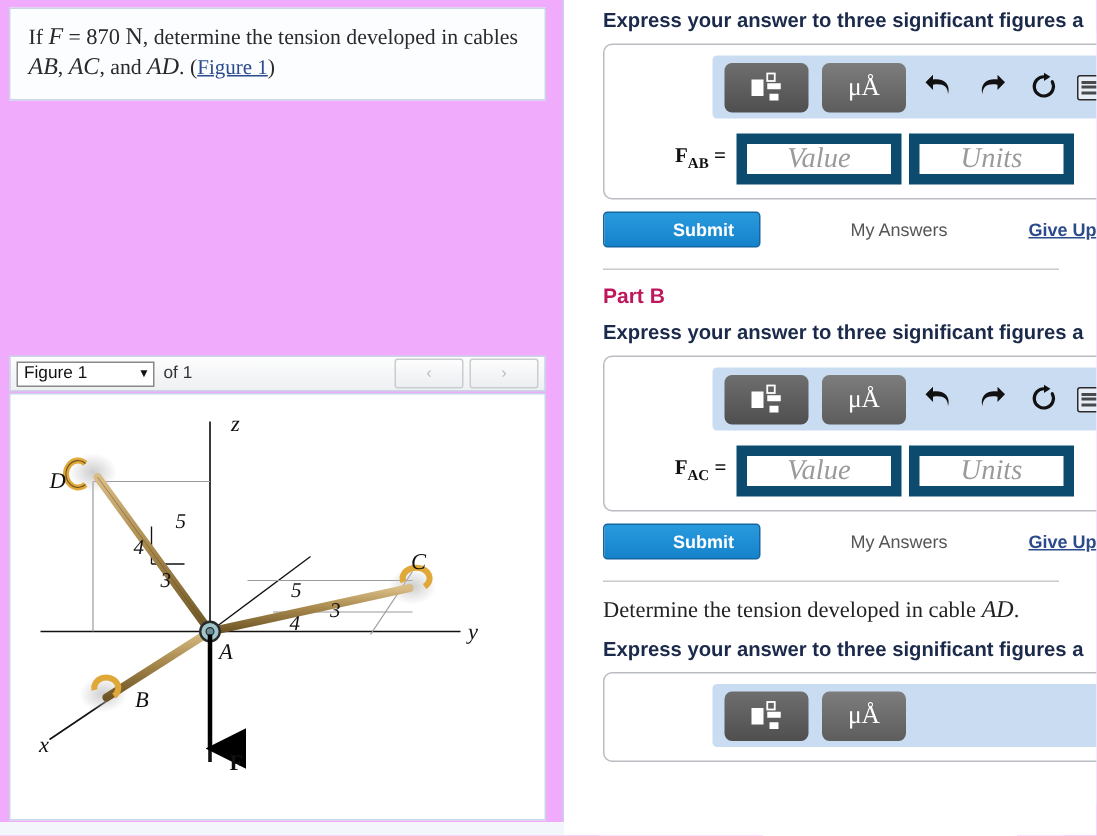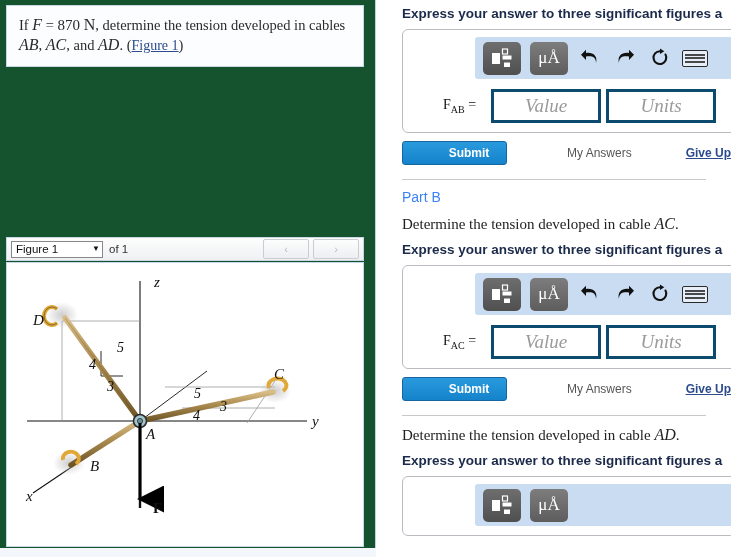--- a/index.html
+++ b/index.html
@@ -7,21 +7,21 @@
     width:731px;height:557px;overflow:hidden;
     background:#ffffff;
     font-family:"Liberation Sans", sans-serif;
     font-size:13px;color:#222;
   }
   .page{position:relative;width:731px;height:557px;}
 
   
   .left-panel{
     position:absolute;left:0;top:0;width:376px;height:557px;
-    background:#14532d;
+    background:#f0abfc;
     border-right:1px solid #c3d2e5;
     box-sizing:border-box;
   }
   .problem-box{
     position:absolute;left:6px;top:5px;width:358px;
     background:#fbfdff;
     border:1px solid #c9d6e6;
     box-sizing:border-box;
     padding:9px 12px 11px 12px;
   }
@@ -85,65 +85,65 @@
     border:1px solid #b9bcc0;border-radius:6px;
     background:#fff;box-sizing:border-box;
     padding:7px 0 9px 0;
   }
   .mathbar{
     margin-left:72px;width:328px;height:42px;
     background:#cadcf2;border-radius:3px;
     display:flex;align-items:center;gap:9px;padding-left:8px;box-sizing:border-box;
   }
   .tool-gray{
-    width:38px;height:33px;border-radius:5px;
+    width:56px;height:33px;border-radius:5px;
     background:linear-gradient(#6e6e6e,#4f4f4f);
     display:flex;align-items:center;justify-content:center;
     cursor:pointer;
   }
   .tool-gray.lighter{background:linear-gradient(#7d7d7d,#5d5d5d);}
   .tool-ua{color:#fff;font-family:"Liberation Serif",serif;font-size:17px;}
   .tool-arrow{
     width:26px;height:28px;display:flex;align-items:center;justify-content:center;
     cursor:pointer;color:#111;
   }
   .kbd-icon{
     width:26px;height:17px;border:1.5px solid #2b2b2b;border-radius:2px;
     background:#e8eef7;display:flex;flex-direction:column;justify-content:center;
     gap:1.5px;padding:2px;box-sizing:border-box;cursor:pointer;
   }
   .kbd-row{height:2px;background:#2b2b2b;opacity:.85;}
   .field-row{
     display:flex;align-items:center;margin:10px 0 0 40px;
   }
   .flabel{
-    font-family:"Liberation Serif",serif;font-weight:normal;font-size:14px;
-    min-width:48px;color:#111;
+    font-family:"Liberation Serif",serif;font-weight:bold;font-size:14px;
+    min-width:48px;color:#111;text-align:center;
   }
   .flabel sub{font-size:10px;}
   .inp{
-    width:110px;height:34px;border:3px solid #0c4a6e;background:#fff;
+    width:110px;height:34px;border:7px solid #0c4a6e;background:#fff;
     display:flex;align-items:center;justify-content:center;
     font-family:"Liberation Serif",serif;font-style:italic;font-size:19px;color:#9a9a9a;
     box-sizing:border-box;cursor:text;
   }
   .inp + .inp{margin-left:5px;font-style:italic;}
   .actions{
     display:flex;align-items:center;margin:8px 0 0 25px;
   }
   .submit-btn{
     width:74px;height:22px;border:1px solid #1565a0;border-radius:3px;
     background:linear-gradient(#2a9ade,#1483cb);
     color:#fff;font-weight:bold;font-size:12px;
     display:flex;align-items:center;justify-content:center;cursor:pointer;padding-left:29px;
   }
   .my-answers{margin-left:60px;font-weight:normal;font-size:12px;color:#555;cursor:pointer;}
   .give-up{margin-left:14px;font-weight:bold;font-size:12px;color:#2b4b8c;text-decoration:underline;cursor:pointer;padding-left:40px;}
   .part-sep{margin:14px 25px 0 25px;height:1px;background:#c9c9c9;}
-  .part-title{margin:9px 0 0 25px;font-weight:normal;font-size:14px;color:#3b82f6;}
+  .part-title{margin:9px 0 0 25px;font-weight:bold;font-size:14px;color:#be185d;}
   .part-q{margin:10px 0 0 25px;font-family:"Liberation Serif",serif;font-size:15px;color:#222;}
 </style>
 </head>
 <body>
 
 <div class="page">
 
   <div class="left-panel">
 
     <div class="problem-box">
@@ -294,21 +294,20 @@
     <div class="actions">
       <div class="submit-btn">
           <span>Submit</span>
         </div>
       <span class="my-answers">My Answers</span>
       <span class="give-up">Give Up</span>
     </div>
 
     <div class="part-sep"></div>
     <div class="part-title">Part B</div>
-    <div class="part-q"><span>Determine the tension developed in cable </span><span class="mathvar">AC</span><span>.</span></div>
     <div style="margin:9px 0 0 25px;" class="express">Express your answer to three significant figures a</div>
 
     <div class="answer-box">
       <div class="mathbar">
         <div class="tool-gray">
           <svg width="22" height="20" viewBox="0 0 22 20">
             <rect x="1" y="5" width="8" height="11" fill="#fff"></rect>
             <rect x="11.5" y="1" width="5" height="5" fill="none" stroke="#fff" stroke-width="1.2"></rect>
             <rect x="11.5" y="7.5" width="9" height="4" fill="#fff"></rect>
             <rect x="13" y="14.5" width="6" height="4.5" fill="#fff"></rect>

